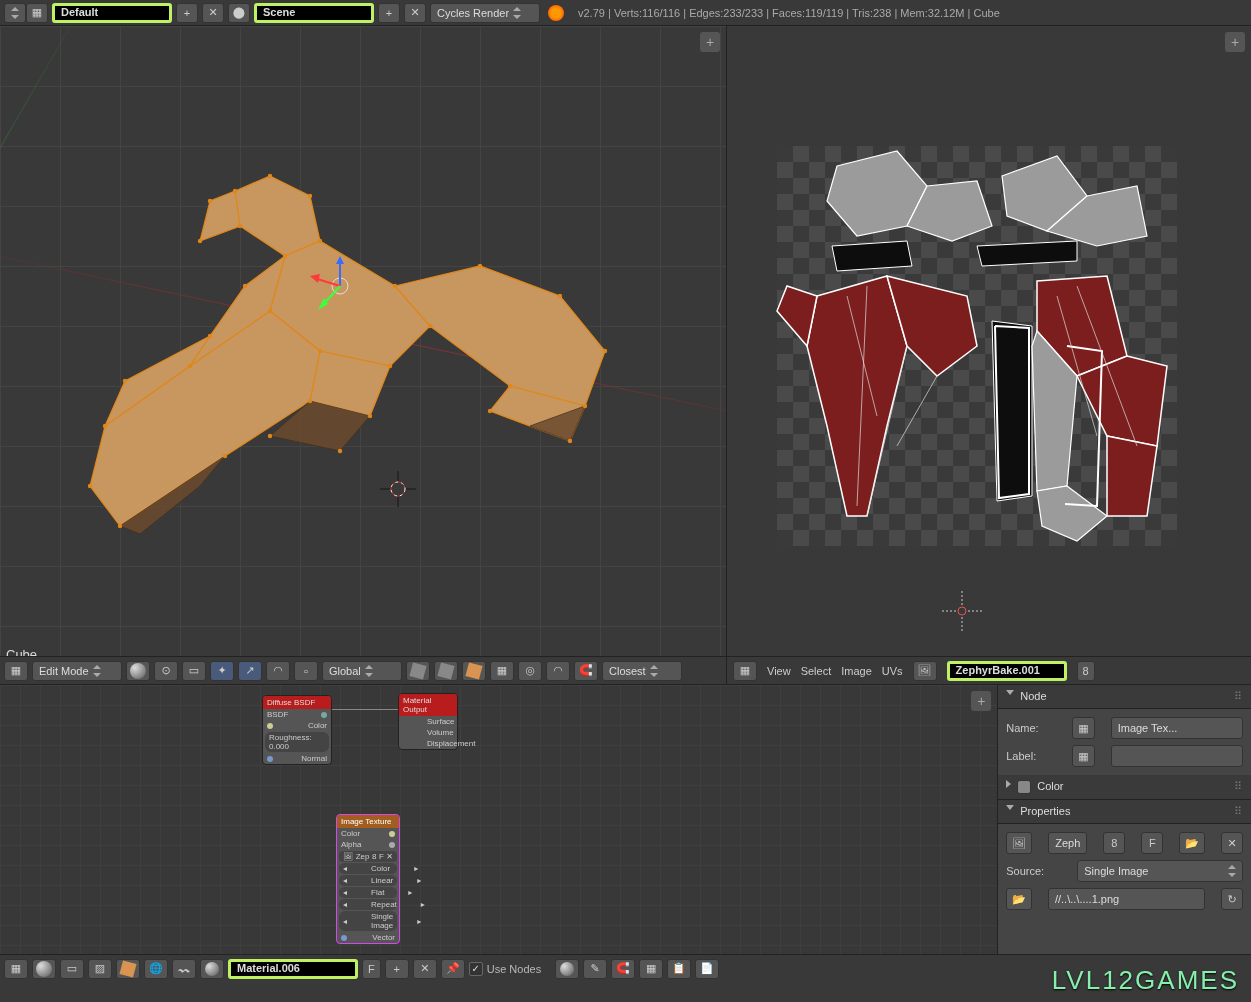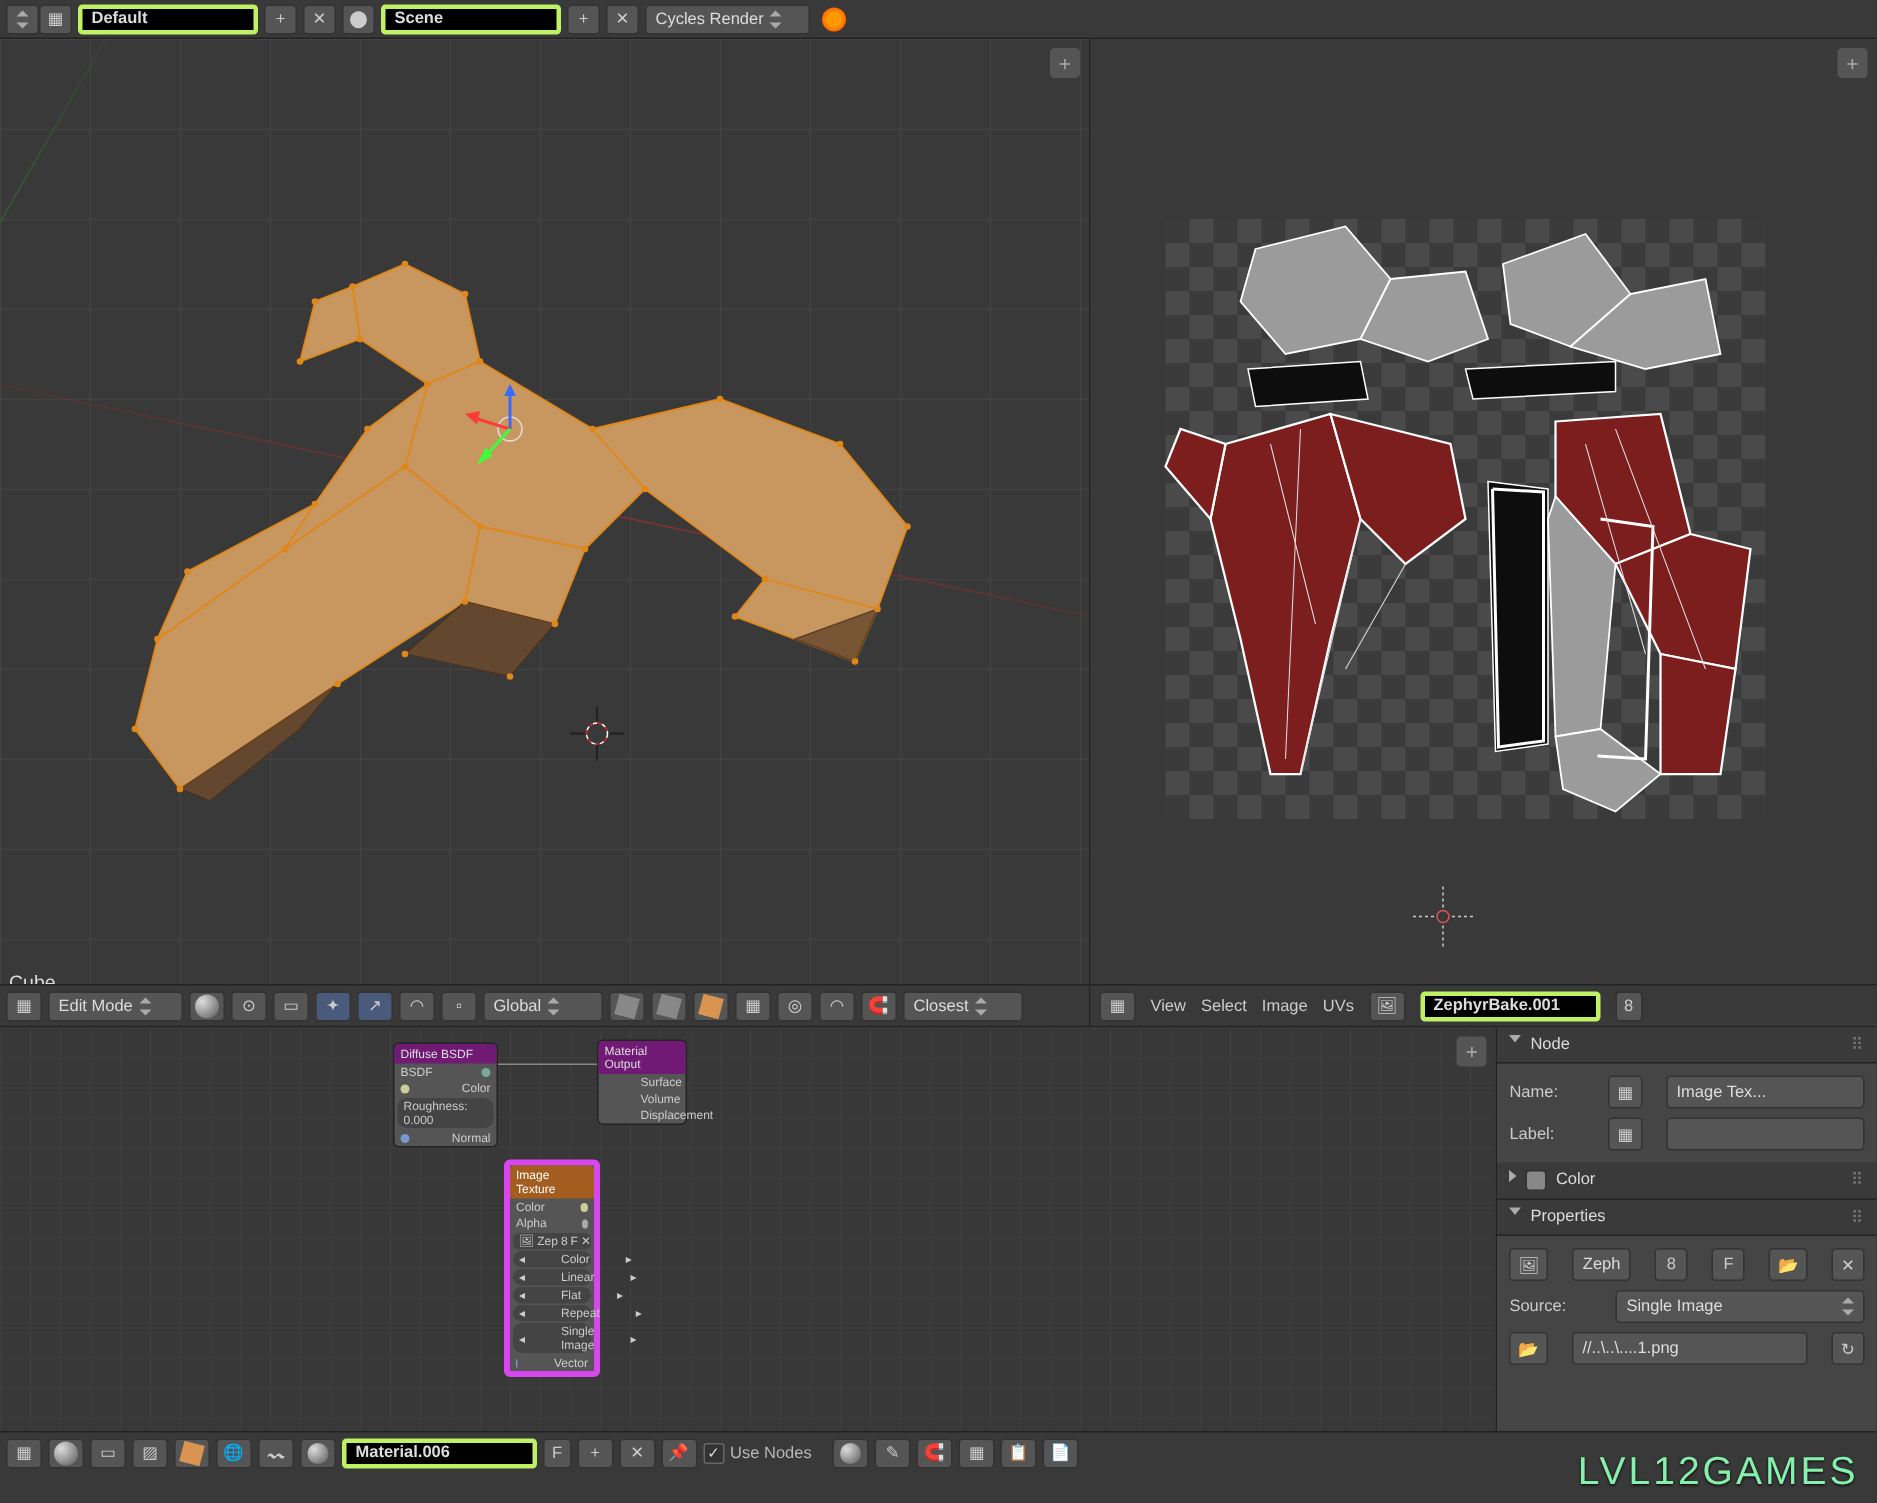--- a/index.html
+++ b/index.html
@@ -59,22 +59,22 @@
 .uv-footer{position:absolute;bottom:0;left:0;right:0;height:28px;background:#393939;border-top:1px solid #222;display:flex;align-items:center;padding:0 6px;gap:10px;}
 .uv-menu{color:#ccc;cursor:pointer;}
 
 
 .nodewrap{height:270px;display:flex;border-top:1px solid #222;}
 .nodeeditor{width:1005px;background:#393939;position:relative;overflow:hidden;}
 .node-grid{position:absolute;inset:0;background:
  linear-gradient(#3f3f3f 1px,transparent 1px) 0 0/20px 20px,
  linear-gradient(90deg,#3f3f3f 1px,transparent 1px) 0 0/20px 20px,#383838;}
 .node{position:absolute;background:#555;border:1px solid #222;border-radius:4px;font-size:8px;color:#ccc;}
-.node.selected{border:4px solid #d946ef;}
-.node-hdr{background:#701a75;padding:2px 4px;border-radius:3px 3px 0 0;font-size:8px;color:#ddd;}
+.node.selected{border:1px solid #d946ef;margin-top:41px;}
+.node-hdr{background:#b91c1c;padding:2px 4px;border-radius:3px 3px 0 0;font-size:8px;color:#ddd;}
 .node.selected .node-hdr{background:#a25d1f;color:#fff;}
 .node-row{padding:1px 4px;display:flex;justify-content:space-between;align-items:center;font-size:8px;gap:24px;}
 .node-link{position:absolute;height:1px;background:#888;}
 .socket{width:6px;height:6px;border-radius:50%;background:#aaa;display:inline-block;}
 
 
 .propside{flex:1;background:#454545;border-left:1px solid #222;display:flex;flex-direction:column;}
 .prop-section-hdr{background:#3a3a3a;padding:5px 8px;color:#ddd;display:flex;align-items:flex-start;gap:6px;border-bottom:1px solid #222;}
 .tri{display:inline-block;width:0;height:0;border-top:4px solid transparent;border-bottom:4px solid transparent;border-left:5px solid #aaa;}
 .tri.down{border-left:4px solid transparent;border-right:4px solid transparent;border-top:5px solid #aaa;border-bottom:none;}
@@ -110,20 +110,21 @@
   <div class="tb-btn icon">✕</div>
   <div class="tb-btn icon">⬤</div>
   <div class="tb-input" style="min-width:120px">Scene</div>
   <div class="tb-btn icon">+</div>
   <div class="tb-btn icon">✕</div>
   <div class="tb-select" style="min-width:110px">
       <span>Cycles Render</span>
       <span class="tb-arrows"></span>
     </div>
   <div class="blender-logo"></div>
+  <div class="tb-stats"><span>v2.79</span> | <span>Verts:116/116 | Edges:233/233 | Faces:119/119 | Tris:238 | Mem:32.12M | Cube</span></div>
 </div>
 
 <div class="main">
 
   <div class="panel viewport3d">
     <div class="grid3d"></div>
     <div class="axis-red"></div>
     <div class="axis-green"></div>
 
     <div class="bird">

